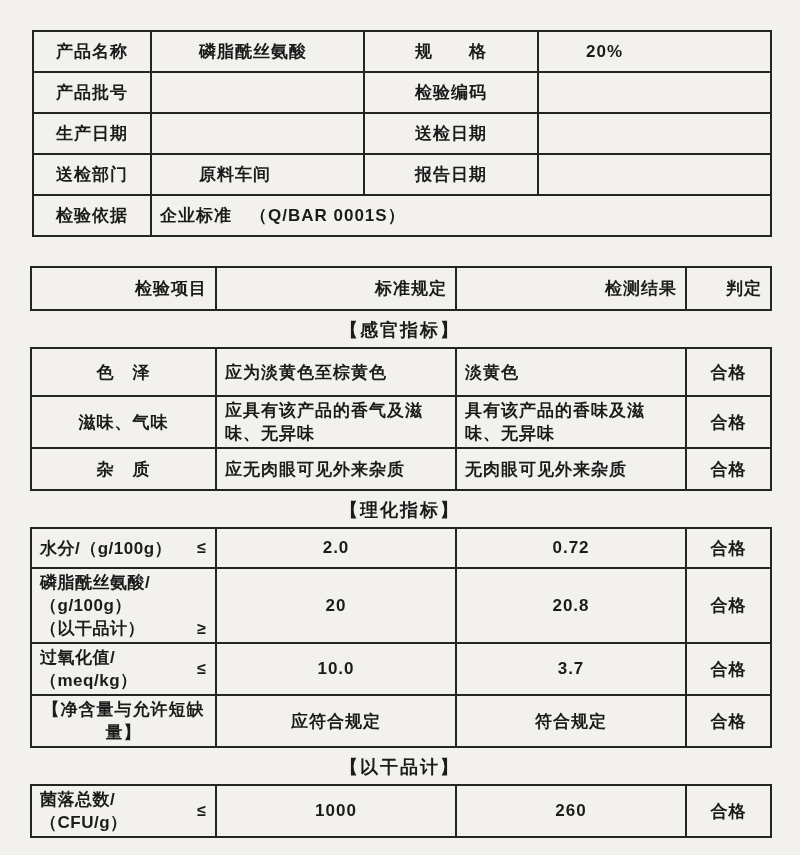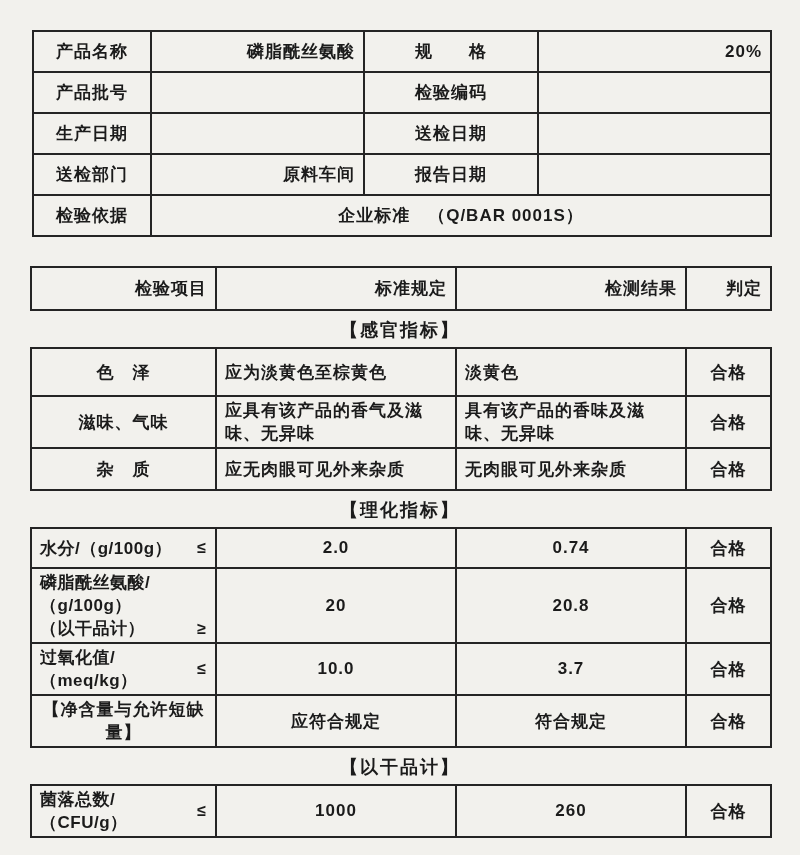--- a/index.html
+++ b/index.html
@@ -31,22 +31,22 @@
     padding: 2px 8px;
     vertical-align: middle;
     font-size: 17px;
     font-weight: bold;
     letter-spacing: 1px;
   }
   
   .info-table { width: 738px; margin-left: 2px; }
   .info-table td { height: 41px; }
   .info-label { text-align: center; }
-  .info-value { text-align: right; font-weight: bold; padding-left: 47px; }
-  .info-merged { text-align: center; }
+  .info-value { text-align: left; font-weight: bold; padding-left: 47px; }
+  .info-merged { text-align: left; }
   
   .res-table { width: 740px; }
   .res-head td { height: 43px; text-align: right; }
   .section-title {
     text-align: center;
     font-size: 18px;
     font-weight: bold;
     letter-spacing: 2px;
     padding: 7px 0 5px 0;
   }
@@ -177,21 +177,21 @@
       </colgroup>
     <tbody>
         <tr class="r40">
       <td>
         <div class="item-flex">
           <span class="item-txt">水分/（g/100g）</span>
           <span class="sym">≤</span>
         </div>
       </td>
       <td class="std-center">2.0</td>
-      <td class="resu-center">0.74</td>
+      <td class="resu-center">0.72</td>
       <td class="verdict-cell">合格</td>
     </tr>
     <tr class="r54">
       <td>
         <div class="item-flex sym-bottom">
           <span class="item-txt">磷脂酰丝氨酸/（g/100g）
 （以干品计）</span>
           <span class="sym">≥</span>
         </div>
       </td>

